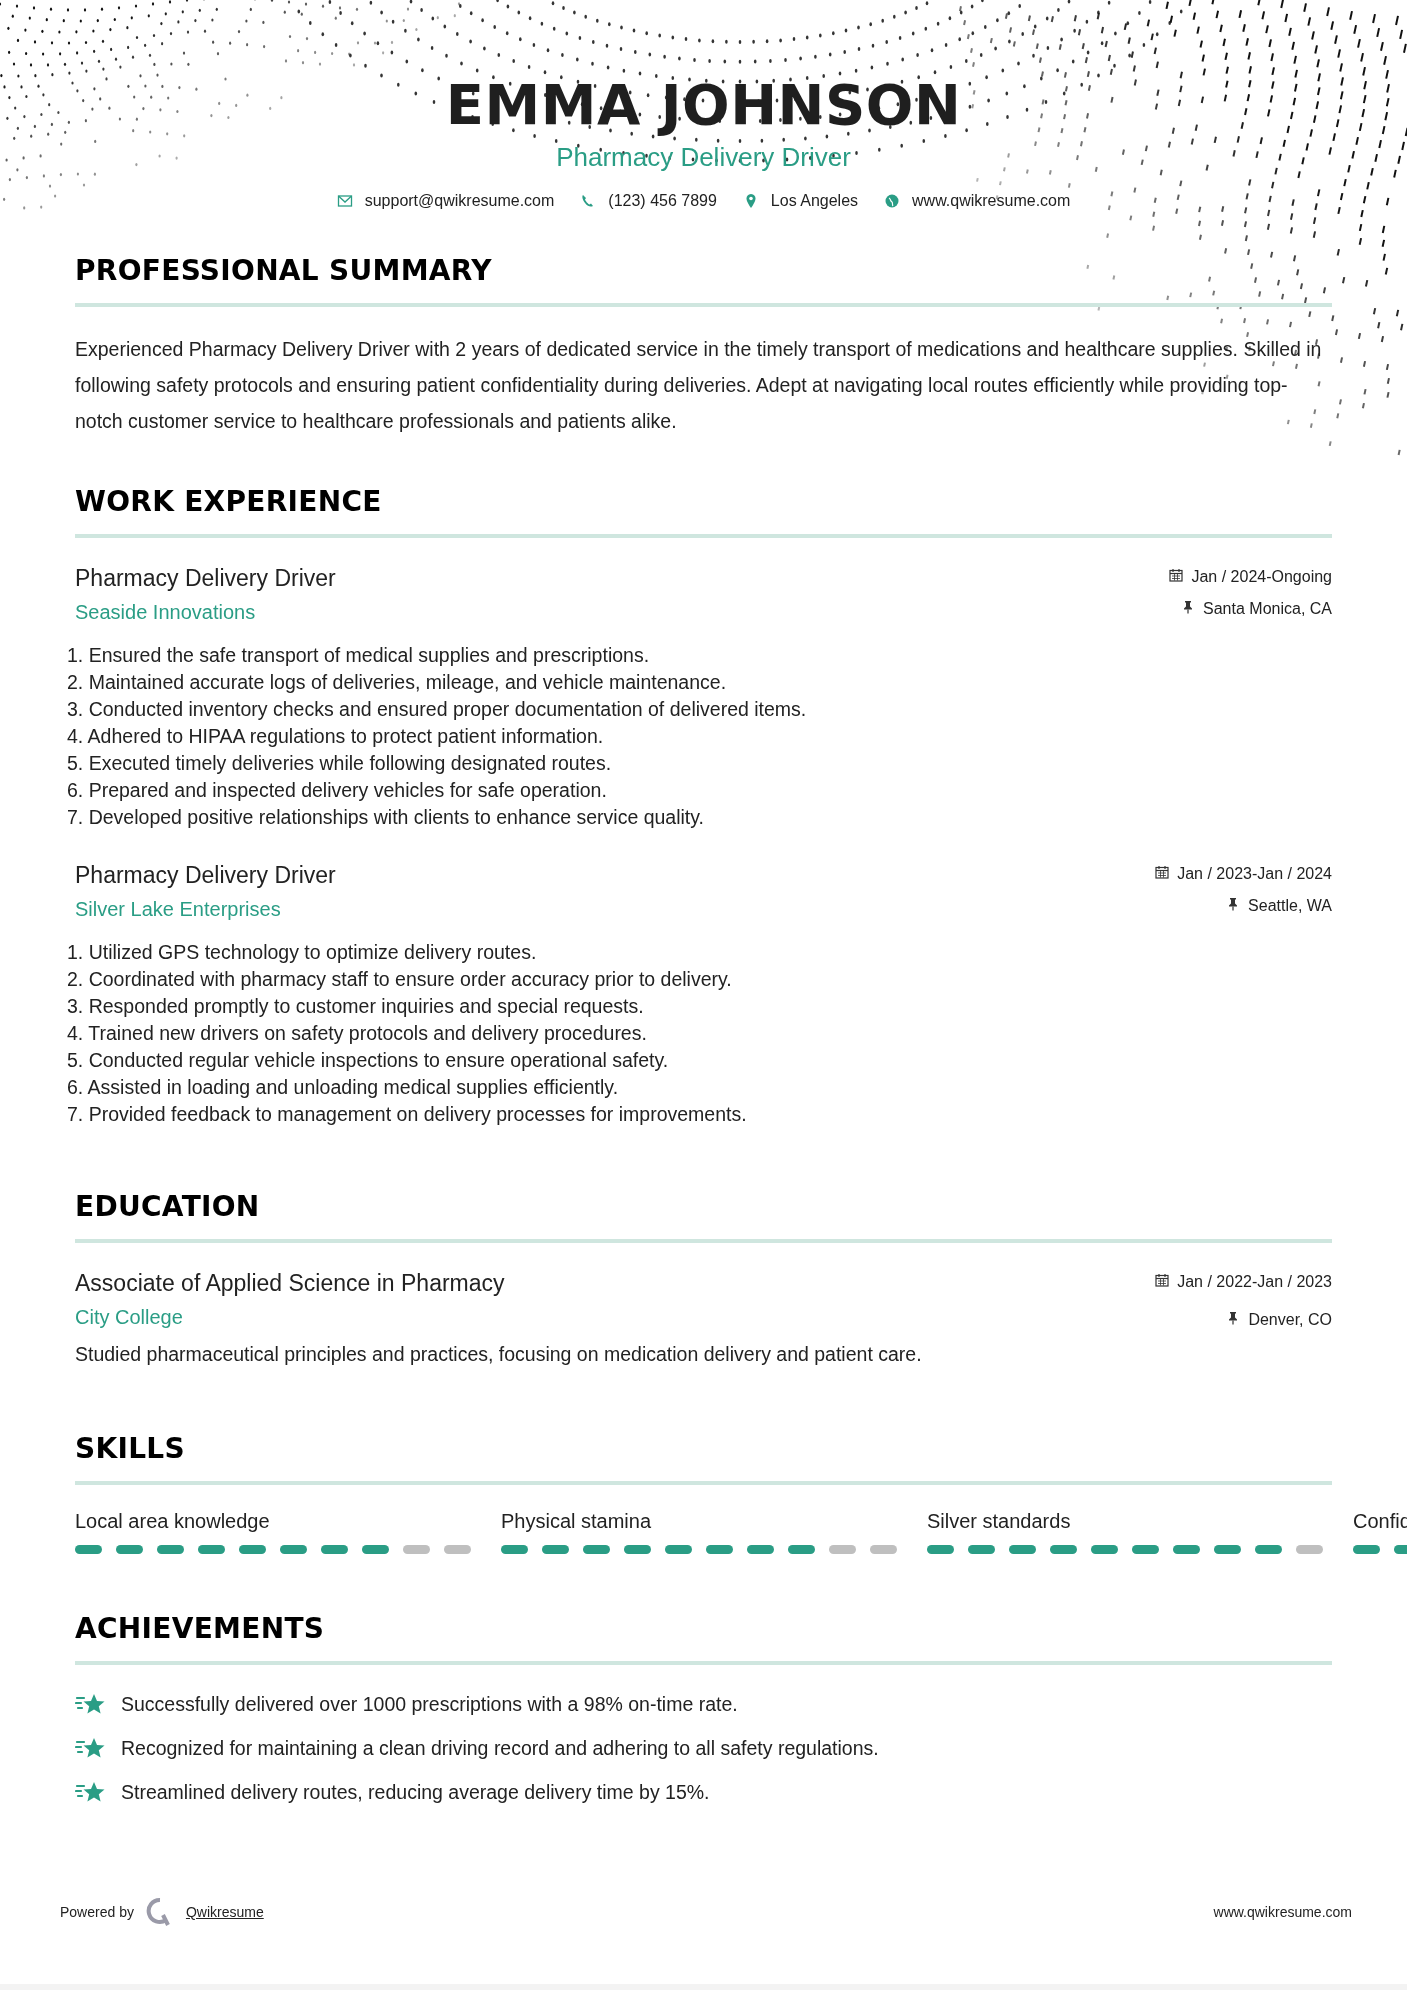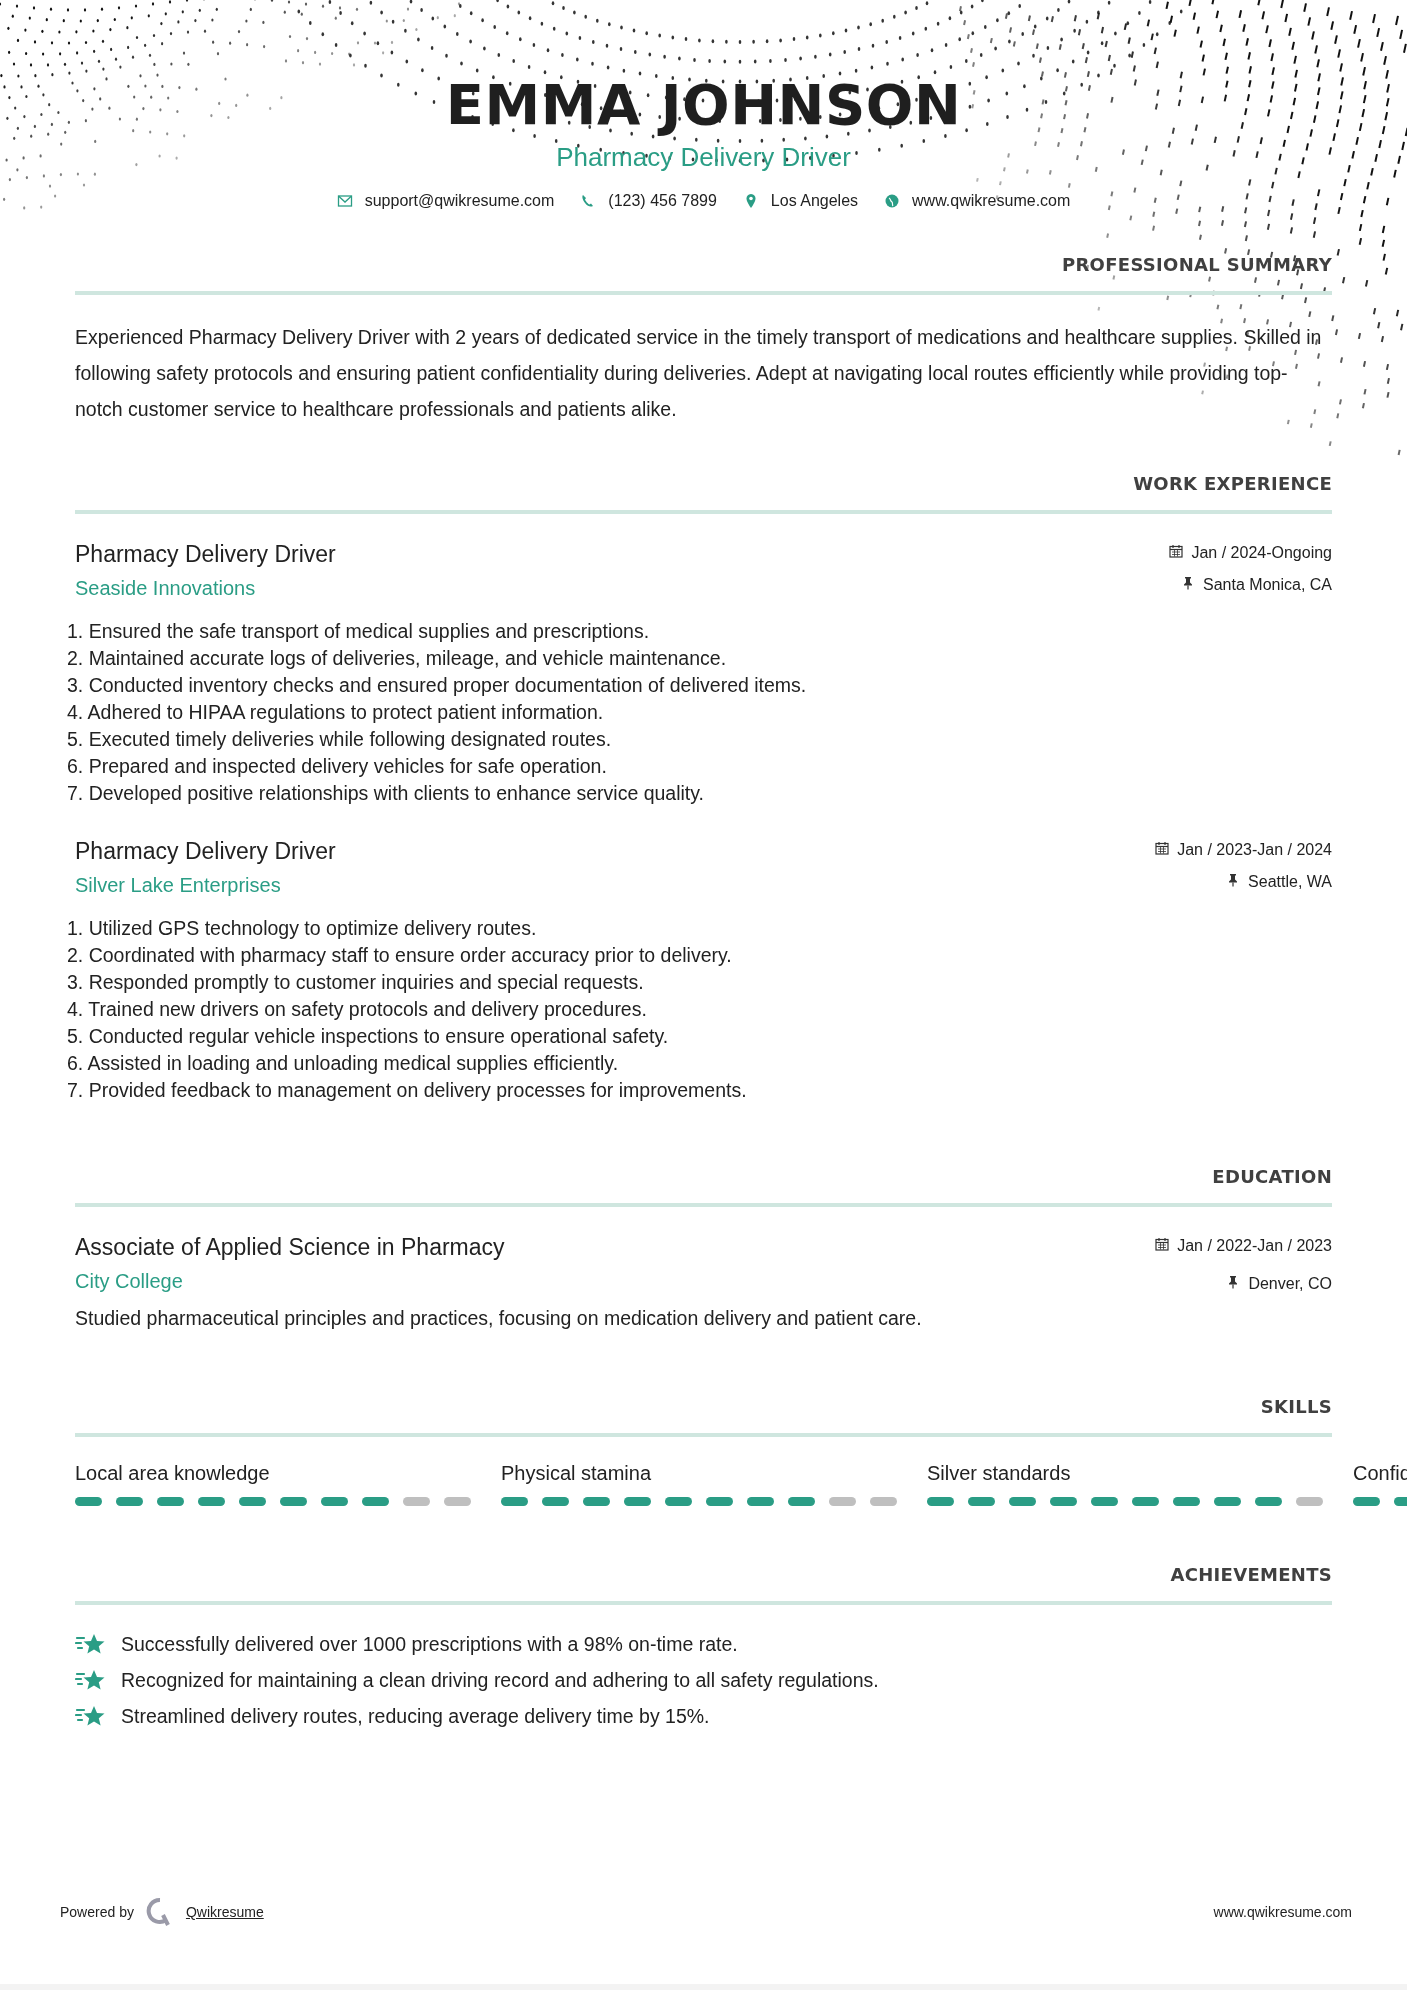--- a/index.html
+++ b/index.html
@@ -10,21 +10,21 @@
 
   .page { position: relative; z-index: 1; padding: 0 75px; }
 
   .header { text-align: center; padding-top: 78px; }
   .name { font-family: "DejaVu Sans", sans-serif; font-weight: bold; font-size: 56px; letter-spacing: 0.5px; color: #1f1f1f; line-height: 54px; }
   .title { color: #2a9d85; font-size: 26px; margin-top: 10px; line-height: 30px; }
   .contacts { display: flex; justify-content: center; align-items: center; gap: 10px; margin-top: 20px; font-size: 16px; color: #222; }
   .contact-item { display: flex; align-items: center; gap: 12px; margin: 0 8px; }
   .contact-item svg { width: 16px; height: 16px; }
 
-  .section-title { text-align: right; font-family: "DejaVu Sans", sans-serif; font-weight: bold; font-size: 18px; color: #404040; letter-spacing: 0.3px; }
+  .section-title { text-align: left; font-family: "DejaVu Sans", sans-serif; font-weight: bold; font-size: 28px; color: #000000; letter-spacing: 0.3px; }
   .divider { height: 4px; background: #cfe6df; margin-top: 16px; }
 
   .summary-sec { margin-top: 44px; }
   .summary-text { font-size: 19.5px; line-height: 36px; margin-top: 24px; color: #222; }
 
   .we-sec { margin-top: 46px; }
   .job { position: relative; margin-top: 26px; }
   .job + .job { margin-top: 30px; }
   .job-title { font-size: 23px; color: #222; line-height: 28px; }
   .job-company { font-size: 20px; color: #2a9d85; margin-top: 8px; line-height: 24px; }
@@ -40,21 +40,21 @@
   .skills-sec { margin-top: 66px; }
   .skills-grid { display: grid; grid-template-columns: repeat(4, 1fr); column-gap: 30px; row-gap: 18px; margin-top: 24px; }
   .skill-name { font-size: 20px; color: #222; line-height: 24px; }
   .skill-bar { display: flex; gap: 14px; margin-top: 12px; }
   .seg { width: 27px; height: 9px; border-radius: 5px; background: #bfbfbf; }
   .seg.on { background: #2a9d85; }
 
   .ach-sec { margin-top: 58px; }
   .ach-list { margin-top: 24px; }
   .ach-item { display: flex; align-items: center; gap: 14px; font-size: 19.5px; height: 30px; }
-  .ach-item + .ach-item { margin-top: 6px; }
+  .ach-item + .ach-item { margin-top: 14px; }
   .ach-item svg { width: 32px; height: 26px; }
 
   .footer { position: absolute; left: 60px; right: 55px; top: 1897px; display: flex; justify-content: space-between; align-items: center; font-size: 14px; color: #222; z-index: 1; }
   .powered { display: flex; align-items: center; gap: 12px; }
   .powered a { color: #222; text-decoration: underline; }
   .bottom-strip { position: absolute; left: 0; right: 0; bottom: 0; height: 6px; background: #f3f3f3; }
 </style>
 </head>
 <body>
 

